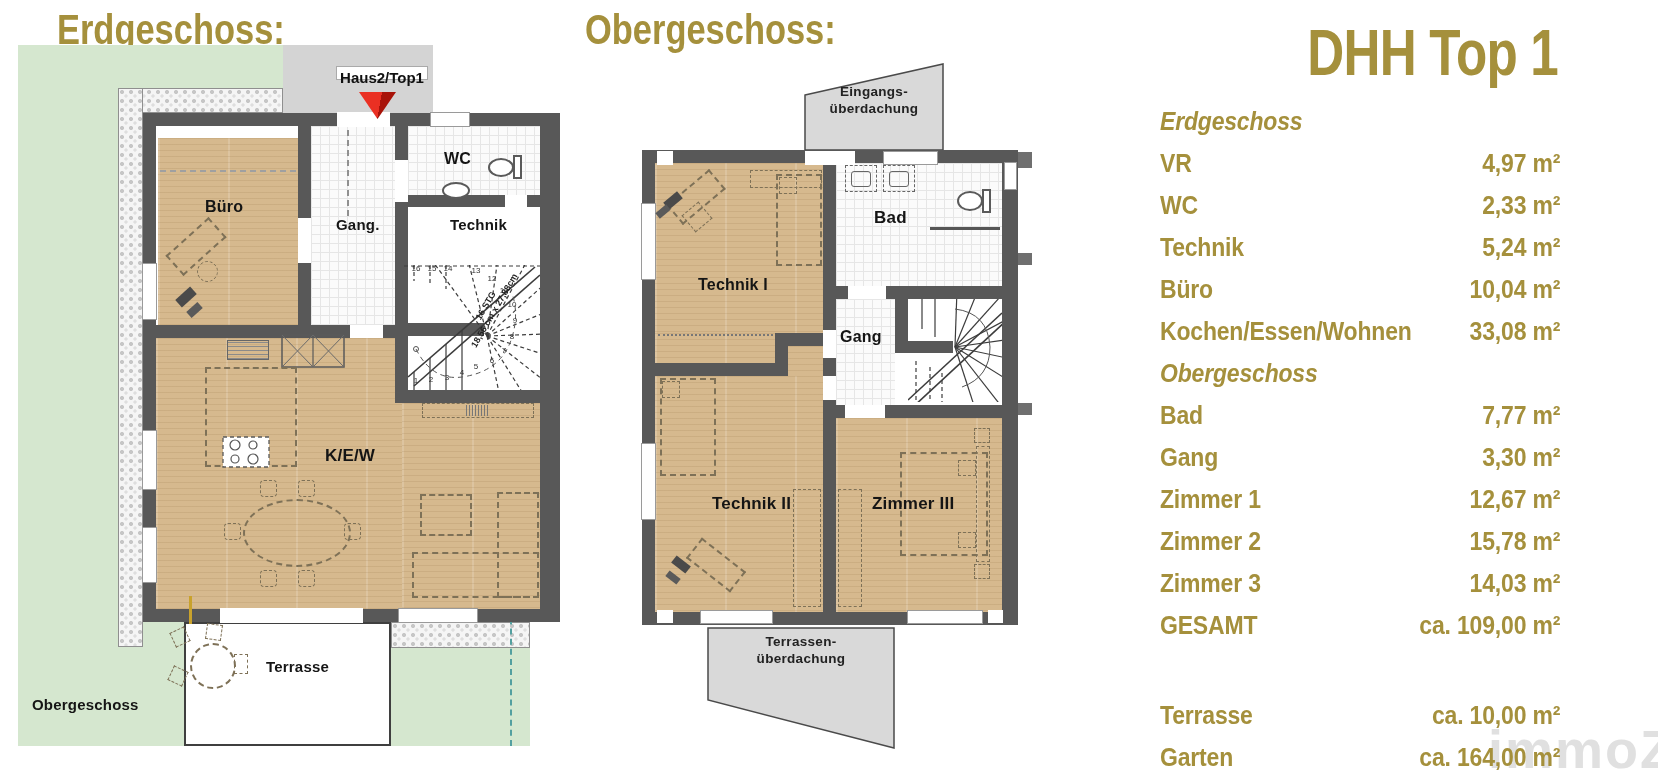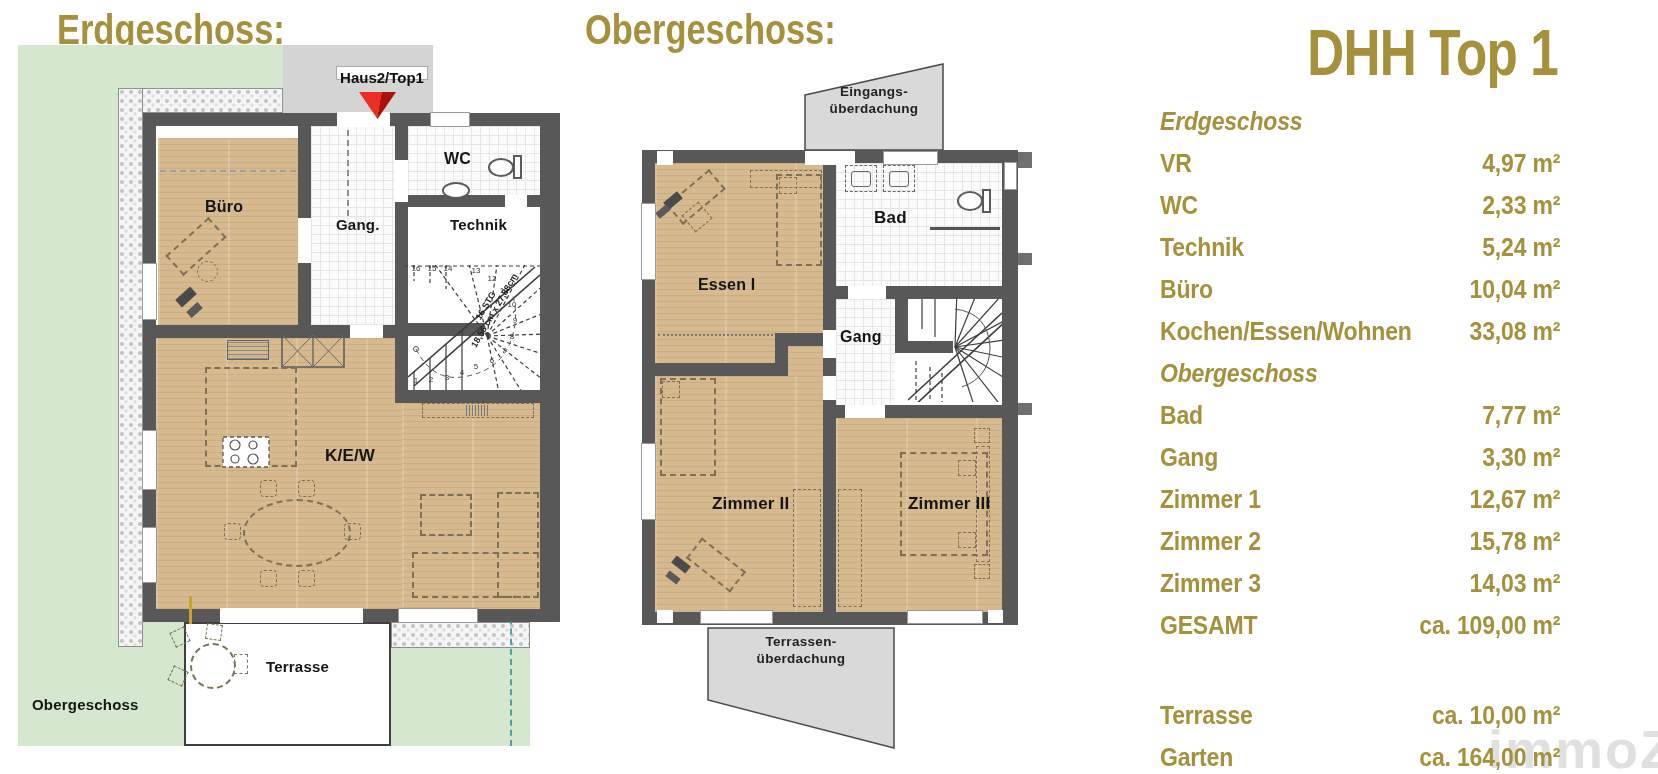--- a/index.html
+++ b/index.html
@@ -293,23 +293,23 @@
   <div class="fdt" style="left:974px;top:564px;width:16px;height:15px;"></div>
 
   <div class="fdt" style="left:845px;top:165px;width:32px;height:27px;border-color:#666;"></div>
   <div class="abs" style="left:851px;top:171px;width:20px;height:16px;border:1.5px solid #666;border-radius:3px;box-sizing:border-box;"></div>
   <div class="fdt" style="left:883px;top:165px;width:32px;height:27px;border-color:#666;"></div>
   <div class="abs" style="left:889px;top:171px;width:20px;height:16px;border:1.5px solid #666;border-radius:3px;box-sizing:border-box;"></div>
   <div class="fix" style="left:957px;top:191px;width:26px;height:20px;border-radius:50%;"></div>
   <div class="fix" style="left:982px;top:189px;width:9px;height:24px;"></div>
   <div class="abs" style="left:930px;top:227px;width:70px;height:3px;background:#555;"></div>
 
-  <div class="rlabel" style="left:698px;top:276px;font-size:16px;">Essen I</div>
-  <div class="rlabel" style="left:712px;top:494px;font-size:17px;">Zimmer II</div>
-  <div class="rlabel" style="left:908px;top:494px;font-size:17px;">Zimmer III</div>
+  <div class="rlabel" style="left:698px;top:276px;font-size:16px;">Technik I</div>
+  <div class="rlabel" style="left:712px;top:494px;font-size:17px;">Technik II</div>
+  <div class="rlabel" style="left:872px;top:494px;font-size:17px;">Zimmer III</div>
   <div class="rlabel" style="left:874px;top:208px;font-size:17px;">Bad</div>
   <div class="rlabel" style="left:840px;top:328px;font-size:16px;">Gang</div>
 
   <div id="watermark">immoZ</div>
 
   <div id="summary-title"><span>DHH Top 1</span></div>
   <div id="summary-rows">
       <div class="srow shead">
         <span class="slabel">Erdgeschoss</span>
       </div>

